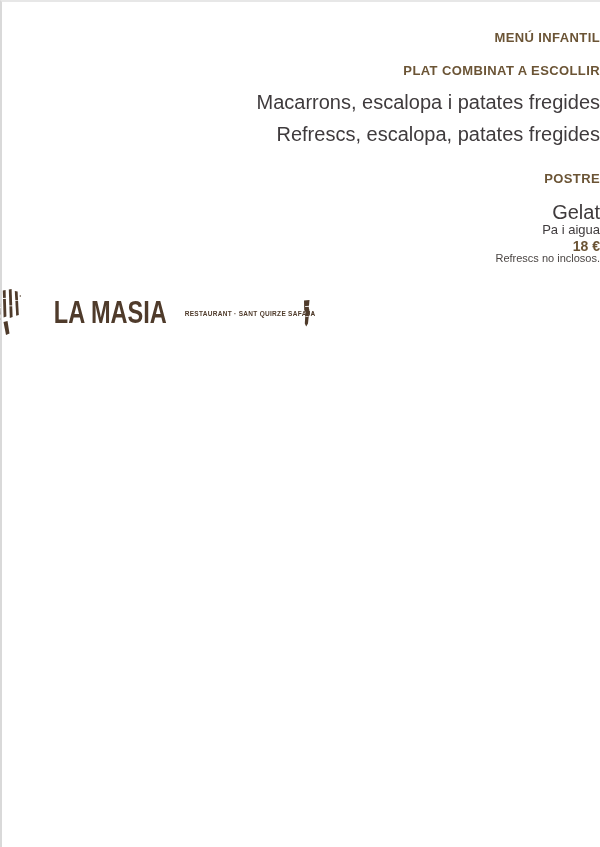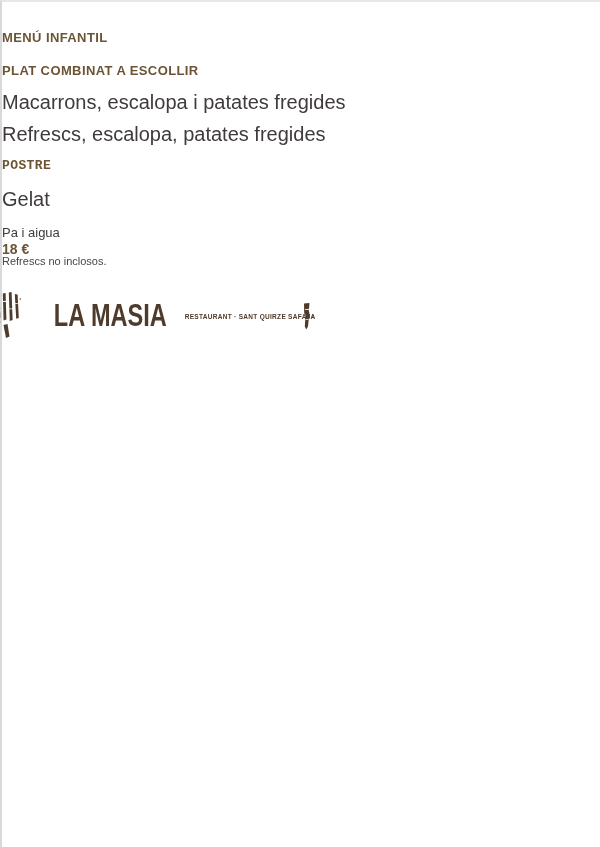--- a/index.html
+++ b/index.html
@@ -16,42 +16,42 @@
   body{
     width:600px;height:847px;
     font-family:"Liberation Sans","DejaVu Sans",sans-serif;
     overflow:hidden;
   }
   .page{
     width:600px;height:847px;
     background:var(--page-bg);
     border-top:2px solid var(--page-edge-top);
     border-left:2px solid var(--page-edge-left);
-    text-align:left;
+    text-align:right;
   }
   p{margin:0;}
   .accent{color:var(--accent-brown);}
   .title{
     padding-top:29px;
     font-size:13px;line-height:14px;font-weight:700;letter-spacing:.4px;
   }
   .heading{
     margin-top:19px;
     font-size:13px;line-height:14px;font-weight:700;letter-spacing:.4px;
   }
   .dish{
     margin-top:12px;
     font-size:20px;line-height:20px;font-weight:400;
     color:var(--body-text);
   }
   .dish.first{margin-top:14px;}
-  .dessert-heading{margin-top:15px;font-family:Liberation Mono, monospace;}
+  .dessert-heading{margin-top:28px;}
   .dessert{margin-top:16px;}
   .includes{
-    margin-top:17px;
+    margin-top:1px;
     font-size:13px;line-height:14px;font-weight:400;
     color:var(--body-text);
   }
   .price{
     margin-top:2px;
     font-size:14px;line-height:14px;font-weight:700;
   }
   .note{
     font-size:11px;line-height:11px;font-weight:400;
     color:var(--note-text);

